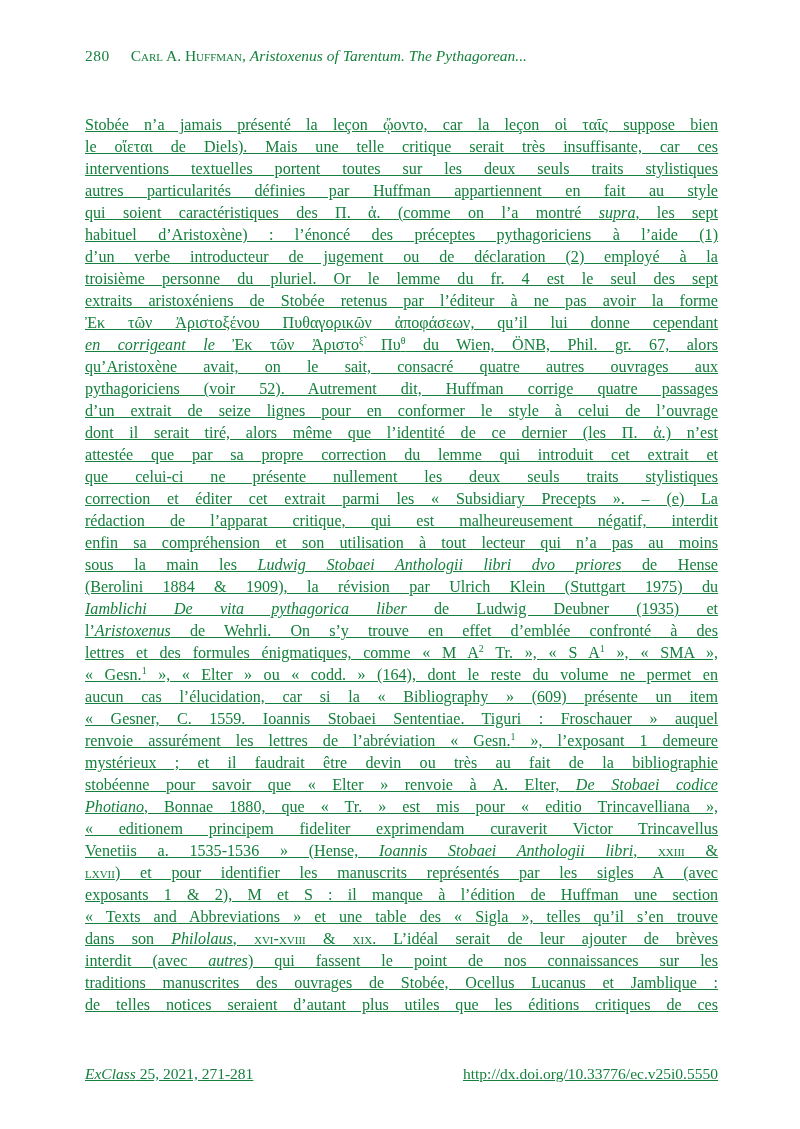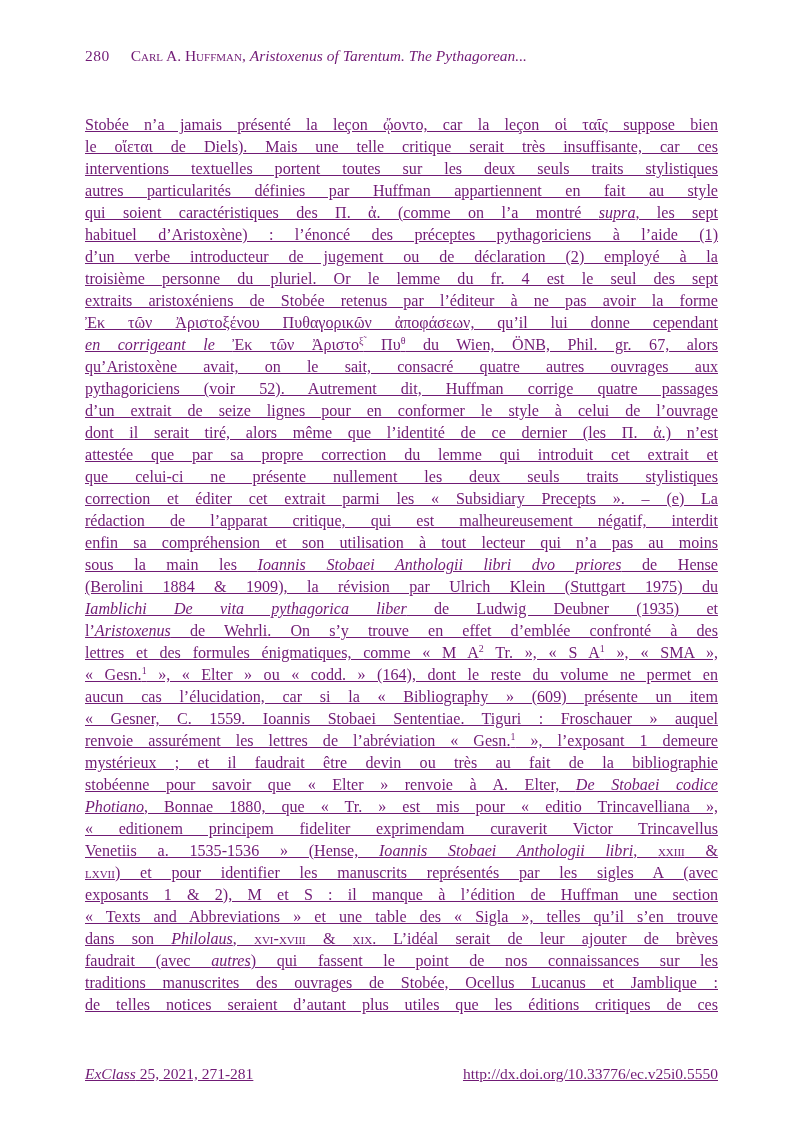--- a/index.html
+++ b/index.html
@@ -2,21 +2,21 @@
 <html><head>
 <meta charset="utf-8">
 <style>
   html, body { margin: 0; padding: 0; background: #e8e8e8; }
   .page {
     position: relative;
     width: 800px;
     height: 1129px;
     margin: 0 auto;
     background: #ffffff;
-    color: #701a75;
+    color: #15803d;
     font-family: "Liberation Serif", "DejaVu Serif", serif;
     overflow: hidden;
   }
   .runhead {
     position: absolute;
     left: 85px;
     top: 46px;
     width: 633px;
     font-size: 15.5px;
     line-height: 19px;
@@ -77,39 +77,39 @@
       <div class="line"><span class="seg-i">en corrigeant le </span><span>Ἐκ τῶν Ἀριστο</span><span class="seg-sup">ξ̃</span><span> Πυ</span><span class="seg-sup">θ</span><span> du Wien, ÖNB, Phil. gr. 67, alors</span></div>
       <div class="line"><span>qu’Aristoxène avait, on le sait, consacré quatre autres ouvrages aux</span></div>
       <div class="line"><span>pythagoriciens (voir 52). Autrement dit, Huffman corrige quatre passages</span></div>
       <div class="line"><span>d’un extrait de seize lignes pour en conformer le style à celui de l’ouvrage</span></div>
       <div class="line"><span>dont il serait tiré, alors même que l’identité de ce dernier (les Π. ἀ.) n’est</span></div>
       <div class="line"><span>attestée que par sa propre correction du lemme qui introduit cet extrait et</span></div>
       <div class="line"><span>que celui-ci ne présente nullement les deux seuls traits stylistiques</span></div>
       <div class="line"><span>correction et éditer cet extrait parmi les « Subsidiary Precepts ». – (e) La</span></div>
       <div class="line"><span>rédaction de l’apparat critique, qui est malheureusement négatif, interdit</span></div>
       <div class="line"><span>enfin sa compréhension et son utilisation à tout lecteur qui n’a pas au moins</span></div>
-      <div class="line"><span>sous la main les </span><span class="seg-i">Ioannis Stobaei Anthologii libri dvo priores</span><span> de Hense</span></div>
+      <div class="line"><span>sous la main les </span><span class="seg-i">Ludwig Stobaei Anthologii libri dvo priores</span><span> de Hense</span></div>
       <div class="line"><span>(Berolini 1884 &amp; 1909), la révision par Ulrich Klein (Stuttgart 1975) du</span></div>
       <div class="line"><span class="seg-i">Iamblichi De vita pythagorica liber</span><span> de Ludwig Deubner (1935) et</span></div>
       <div class="line"><span>l’</span><span class="seg-i">Aristoxenus</span><span> de Wehrli. On s’y trouve en effet d’emblée confronté à des</span></div>
       <div class="line"><span>lettres et des formules énigmatiques, comme « M A</span><span class="seg-sup">2</span><span> Tr. », « S A</span><span class="seg-sup">1</span><span> », « SMA »,</span></div>
       <div class="line"><span>« Gesn.</span><span class="seg-sup">1</span><span> », « Elter » ou « codd. » (164), dont le reste du volume ne permet en</span></div>
       <div class="line"><span>aucun cas l’élucidation, car si la « Bibliography » (609) présente un item</span></div>
       <div class="line"><span>« Gesner, C. 1559. Ioannis Stobaei Sententiae. Tiguri : Froschauer » auquel</span></div>
       <div class="line"><span>renvoie assurément les lettres de l’abréviation « Gesn.</span><span class="seg-sup">1</span><span> », l’exposant 1 demeure</span></div>
       <div class="line"><span>mystérieux ; et il faudrait être devin ou très au fait de la bibliographie</span></div>
       <div class="line"><span>stobéenne pour savoir que « Elter » renvoie à A. Elter, </span><span class="seg-i">De Stobaei codice</span></div>
       <div class="line"><span class="seg-i">Photiano</span><span>, Bonnae 1880, que « Tr. » est mis pour « editio Trincavelliana »,</span></div>
       <div class="line"><span>« editionem principem fideliter exprimendam curaverit Victor Trincavellus</span></div>
       <div class="line"><span>Venetiis a. 1535-1536 » (Hense, </span><span class="seg-i">Ioannis Stobaei Anthologii libri</span><span>, </span><span class="seg-sc">xxiii</span><span> &amp;</span></div>
       <div class="line"><span class="seg-sc">lxvii</span><span>) et pour identifier les manuscrits représentés par les sigles A (avec</span></div>
       <div class="line"><span>exposants 1 &amp; 2), M et S : il manque à l’édition de Huffman une section</span></div>
       <div class="line"><span>« Texts and Abbreviations » et une table des « Sigla », telles qu’il s’en trouve</span></div>
       <div class="line"><span>dans son </span><span class="seg-i">Philolaus</span><span>, </span><span class="seg-sc">xvi-xviii</span><span> &amp; </span><span class="seg-sc">xix</span><span>. L’idéal serait de leur ajouter de brèves</span></div>
-      <div class="line"><span>faudrait (avec </span><span class="seg-i">autres</span><span>) qui fassent le point de nos connaissances sur les</span></div>
+      <div class="line"><span>interdit (avec </span><span class="seg-i">autres</span><span>) qui fassent le point de nos connaissances sur les</span></div>
       <div class="line"><span>traditions manuscrites des ouvrages de Stobée, Ocellus Lucanus et Jamblique :</span></div>
       <div class="line"><span>de telles notices seraient d’autant plus utiles que les éditions  critiques de ces</span></div>
     </div>
 
   <div class="pagefoot">
     <span><span class="seg-i">ExClass</span><span> 25, 2021, 271-281</span></span>
     <span>http://dx.doi.org/10.33776/ec.v25i0.5550</span>
   </div>
 
 </div>

